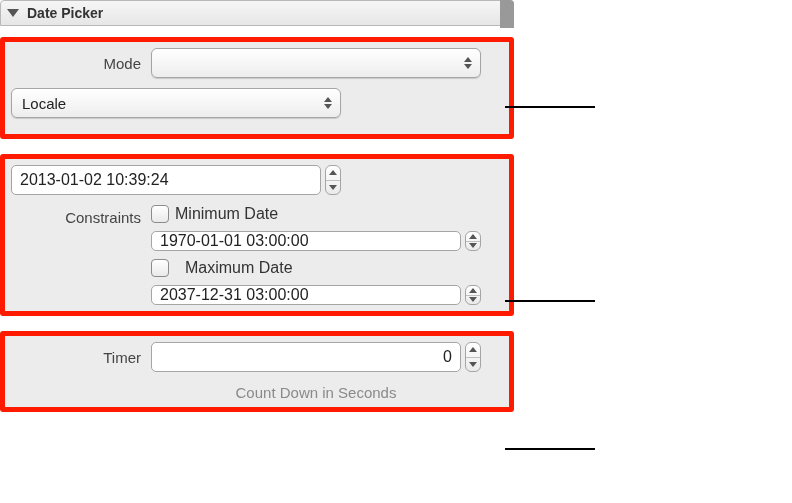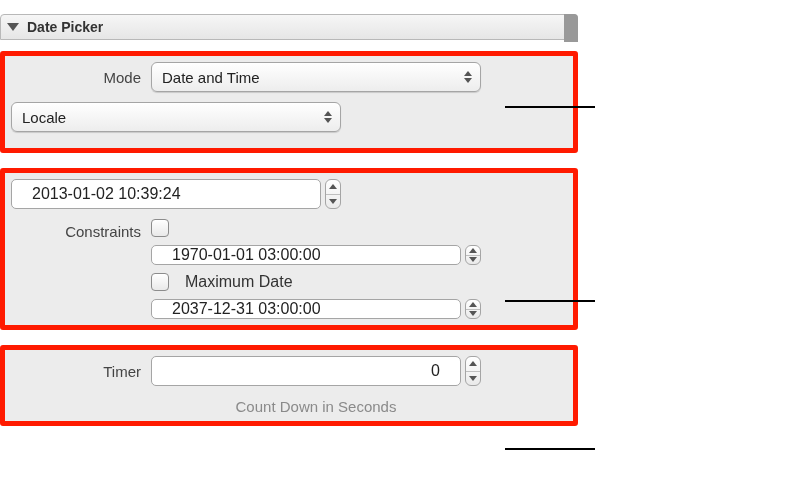--- a/index.html
+++ b/index.html
@@ -5,23 +5,23 @@
   * { box-sizing: border-box; margin: 0; padding: 0; }
   body {
     font-family: "Lucida Grande", "Helvetica Neue", Arial, sans-serif;
     font-size: 14px;
     background: #fff;
     width: 792px;
     height: 503px;
     position: relative;
   }
   .panel {
-    width: 578px;
+    width: 514px;
     position: absolute;
-    left: 0; top: 14px;
+    left: 0; top: 0;
   }
   .panel-header {
     background: linear-gradient(#f6f6f6,#e6e6e6);
     border: 1px solid #b8b8b8;
     border-radius: 4px 4px 0 0;
     height: 26px;
     display: flex;
     align-items: center;
     padding: 0 6px;
     gap: 6px;
@@ -108,21 +108,21 @@
     flex: 1;
     max-width: 330px;
     display: flex;
     align-items: stretch;
     height: 30px;
   }
   .stepfield input {
     flex: 1;
     border: 1px solid #a5a5a5;
     border-radius: 5px;
-    padding: 0 20px;
+    padding: 0 8px;
     font-size: 16px;
     font-family: "Helvetica Neue", Arial, sans-serif;
     color: #222;
     background: #fff;
   }
   .stepfield input.right { text-align: right; }
   .stepper {
     width: 16px;
     margin-left: 4px;
     display: flex;
@@ -183,21 +183,20 @@
     <span class="tri"></span>
     <span>Date Picker</span>
     <span class="end-tab"></span>
   </div>
 
   <div class="red-wrap">
     <div class="group">
       <div class="row">
         <div class="lbl">Mode</div>
         <div class="popup">
-          <span>Date and Time</span>
           <span class="arrows">
               <span class="aru"></span>
               <span class="ard"></span>
             </span>
         </div>
       </div>
       <div class="row">
         <div class="popup">
           <span>Locale</span>
           <span class="arrows">
@@ -223,20 +222,21 @@
               <div class="down"></div>
             </div>
         </div>
       </div>
 
       <div class="row" style="align-items:flex-start;">
         <div class="sublbl">Constraints</div>
         <div style="flex:1;display:flex;flex-direction:column;gap:8px;max-width:330px;">
           <div class="row" style="gap:0;">
             <span class="chk"></span>
+            <span class="chklabel">Minimum Date</span>
           </div>
           <div class="stepfield">
             <input value="1970-01-01 03:00:00" style="">
             <div class="stepper">
                 <div class="up"></div>
                 <div class="down"></div>
               </div>
           </div>
           <div class="row" style="gap:10px;">
             <span class="chk"></span>

